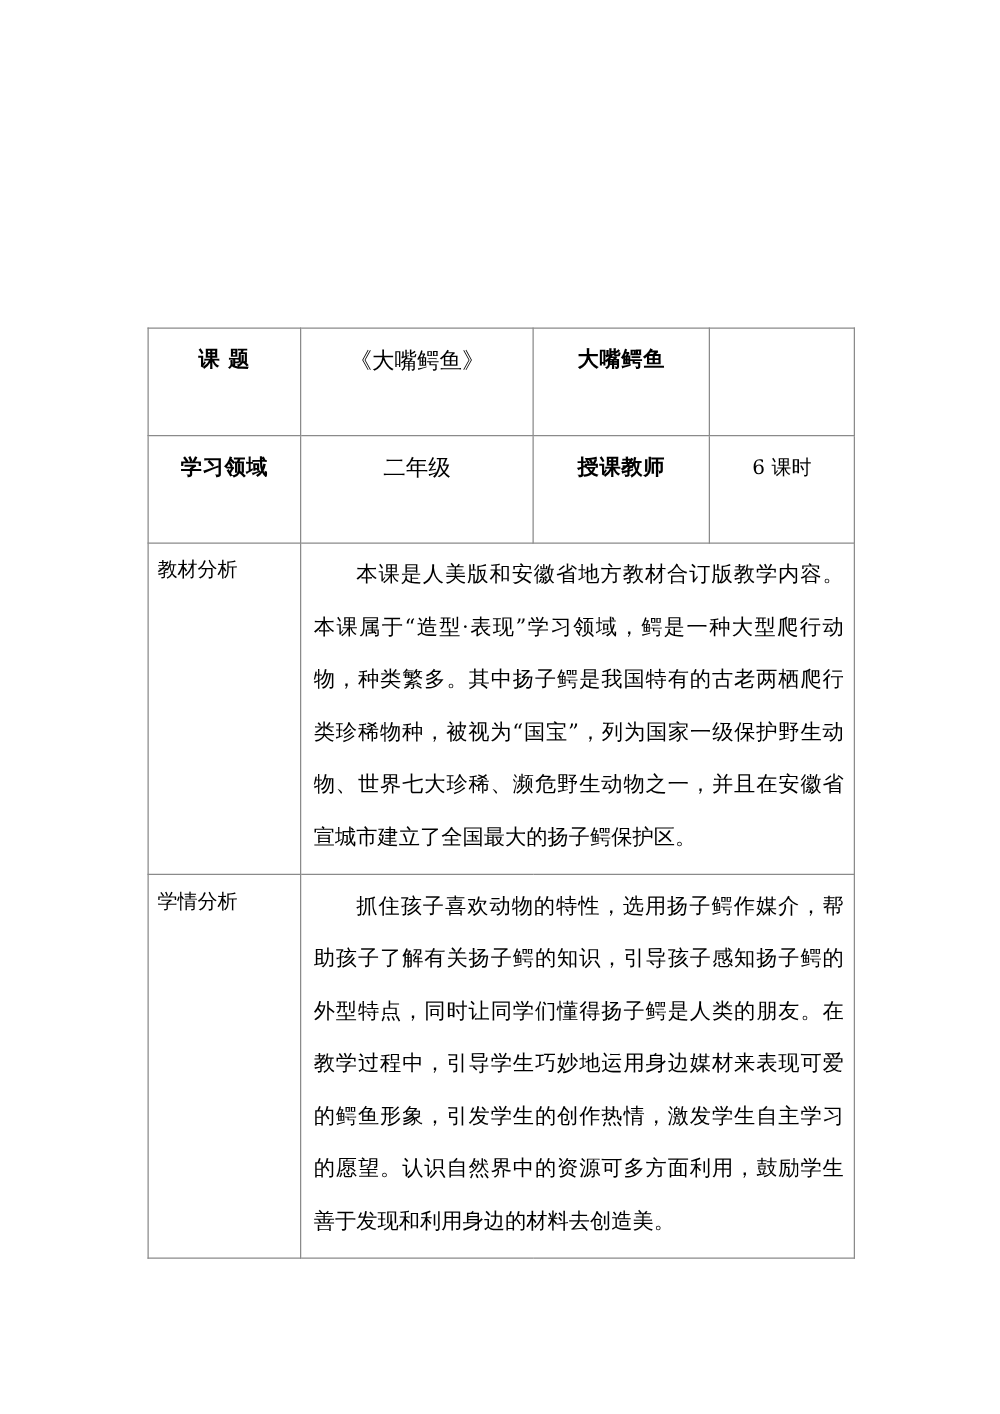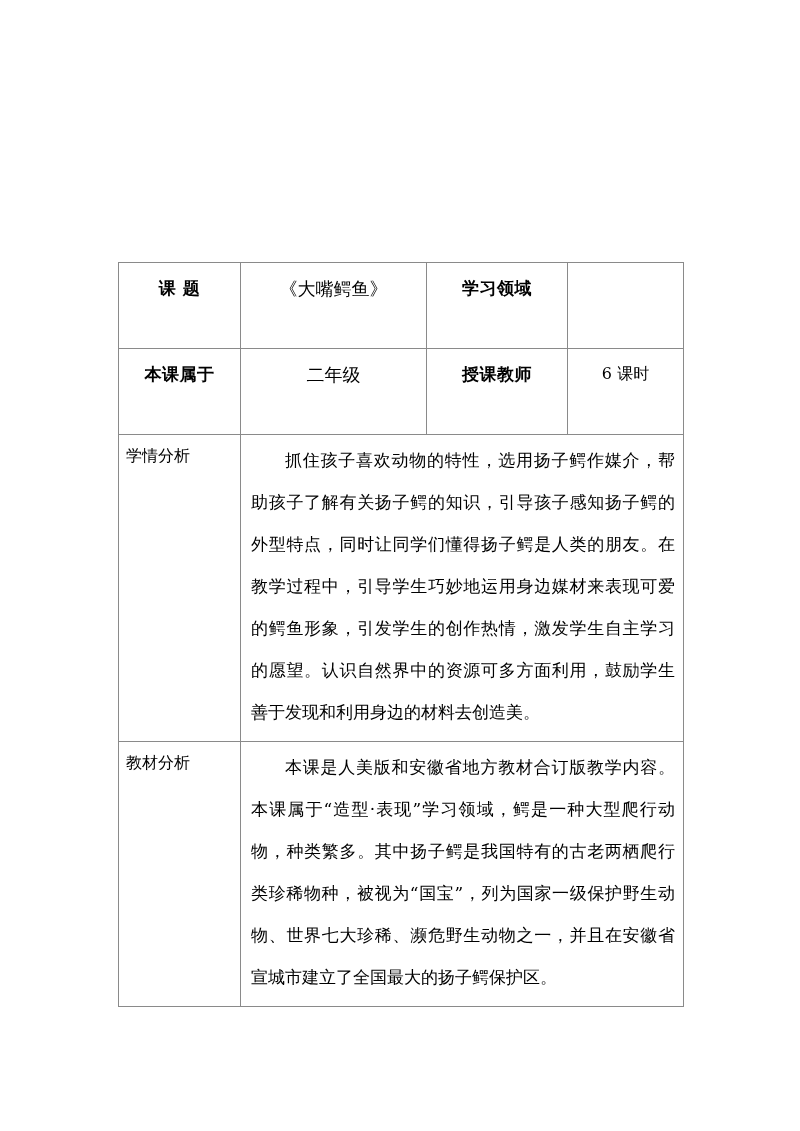--- a/index.html
+++ b/index.html
@@ -116,56 +116,56 @@
     <tbody>
 
       <tr class="hdr-row">
         <td>
           <span class="lbl-bold spaced">课    题</span>
         </td>
         <td>
           <span class="val-plain">《大嘴鳄鱼》</span>
         </td>
         <td>
-          <span class="lbl-bold">学习领域</span>
+          <span class="lbl-bold">大嘴鳄鱼</span>
         </td>
         <td>
           <span class="val-plain val-empty"></span>
         </td>
       </tr>
 
       <tr class="hdr-row">
         <td>
-          <span class="lbl-bold">本课属于</span>
+          <span class="lbl-bold">学习领域</span>
         </td>
         <td>
           <span class="val-plain">二年级</span>
         </td>
         <td>
           <span class="lbl-bold">授课教师</span>
         </td>
         <td>
           <span class="val-plain small-num">6 课时</span>
         </td>
       </tr>
 
       <tr>
+        <td class="cell-analysis-1">
+          <span class="body-label">教材分析</span>
+        </td>
+        <td class="cell-analysis-1" colspan="3">
+          <span class="body-text">本课是人美版和安徽省地方教材合订版教学内容。本课属于“造型·表现”学习领域，鳄是一种大型爬行动物，种类繁多。其中扬子鳄是我国特有的古老两栖爬行类珍稀物种，被视为“国宝”，列为国家一级保护野生动物、世界七大珍稀、濒危野生动物之一，并且在安徽省宣城市建立了全国最大的扬子鳄保护区。</span>
+        </td>
+      </tr>
+
+      <tr>
         <td class="cell-analysis-2">
           <span class="body-label">学情分析</span>
         </td>
         <td class="cell-analysis-2" colspan="3">
           <span class="body-text">抓住孩子喜欢动物的特性，选用扬子鳄作媒介，帮助孩子了解有关扬子鳄的知识，引导孩子感知扬子鳄的外型特点，同时让同学们懂得扬子鳄是人类的朋友。在教学过程中，引导学生巧妙地运用身边媒材来表现可爱的鳄鱼形象，引发学生的创作热情，激发学生自主学习的愿望。认识自然界中的资源可多方面利用，鼓励学生善于发现和利用身边的材料去创造美。</span>
-        </td>
-      </tr>
-
-      <tr>
-        <td class="cell-analysis-1">
-          <span class="body-label">教材分析</span>
-        </td>
-        <td class="cell-analysis-1" colspan="3">
-          <span class="body-text">本课是人美版和安徽省地方教材合订版教学内容。本课属于“造型·表现”学习领域，鳄是一种大型爬行动物，种类繁多。其中扬子鳄是我国特有的古老两栖爬行类珍稀物种，被视为“国宝”，列为国家一级保护野生动物、世界七大珍稀、濒危野生动物之一，并且在安徽省宣城市建立了全国最大的扬子鳄保护区。</span>
         </td>
       </tr>
 
     </tbody>
   </table>
 
 </div>
 
 </body></html>

